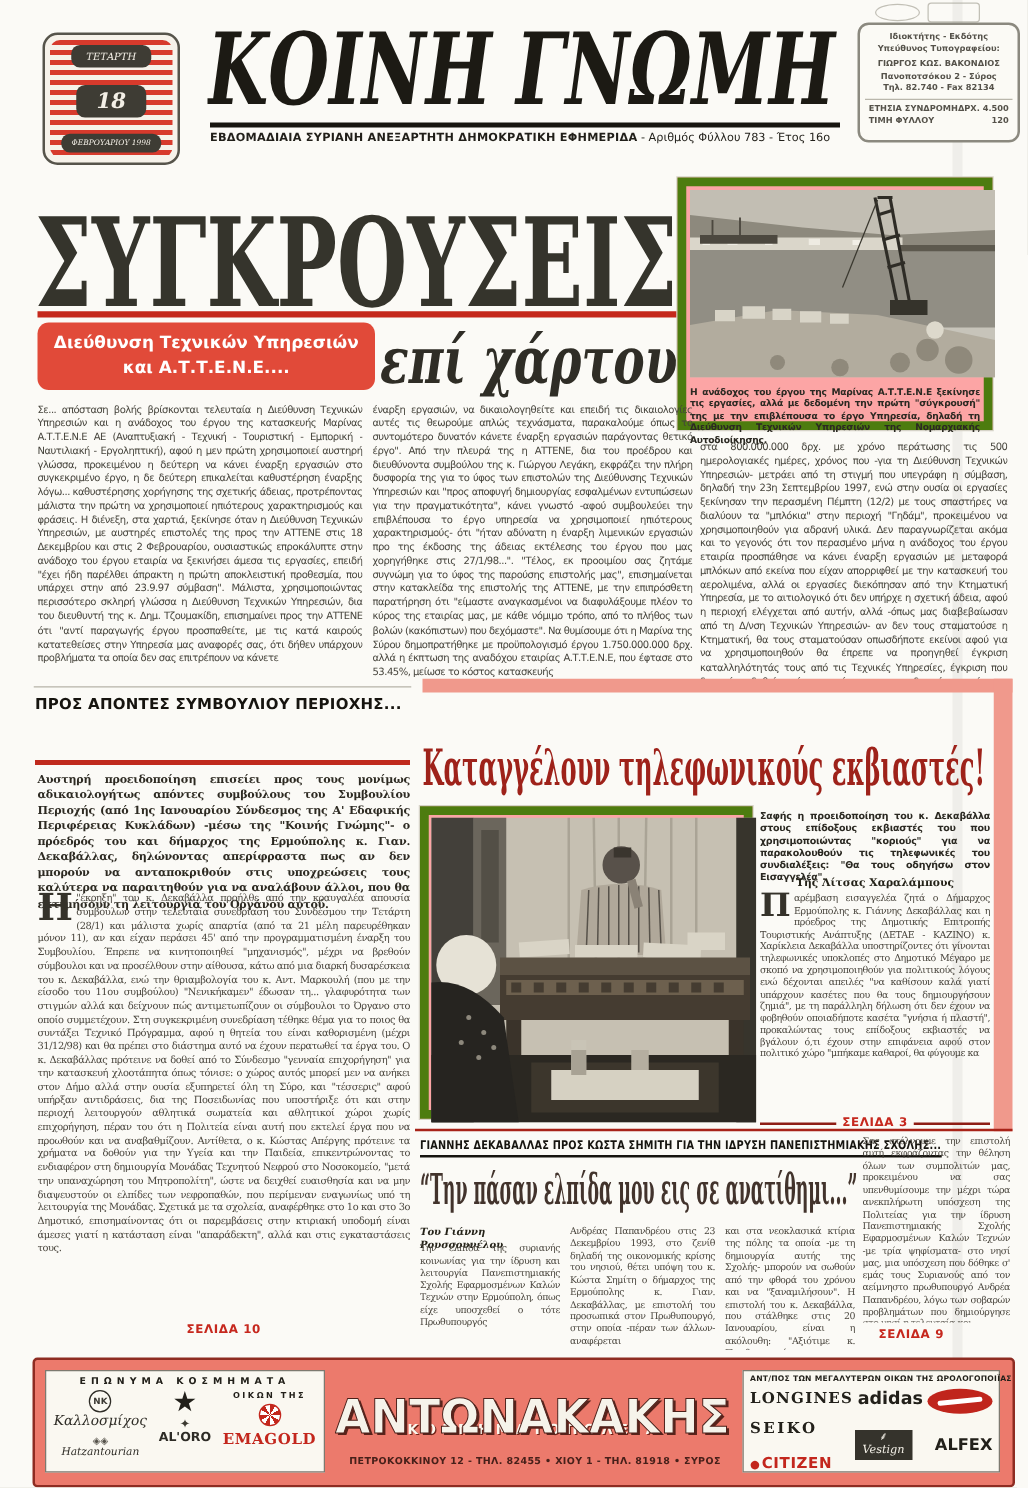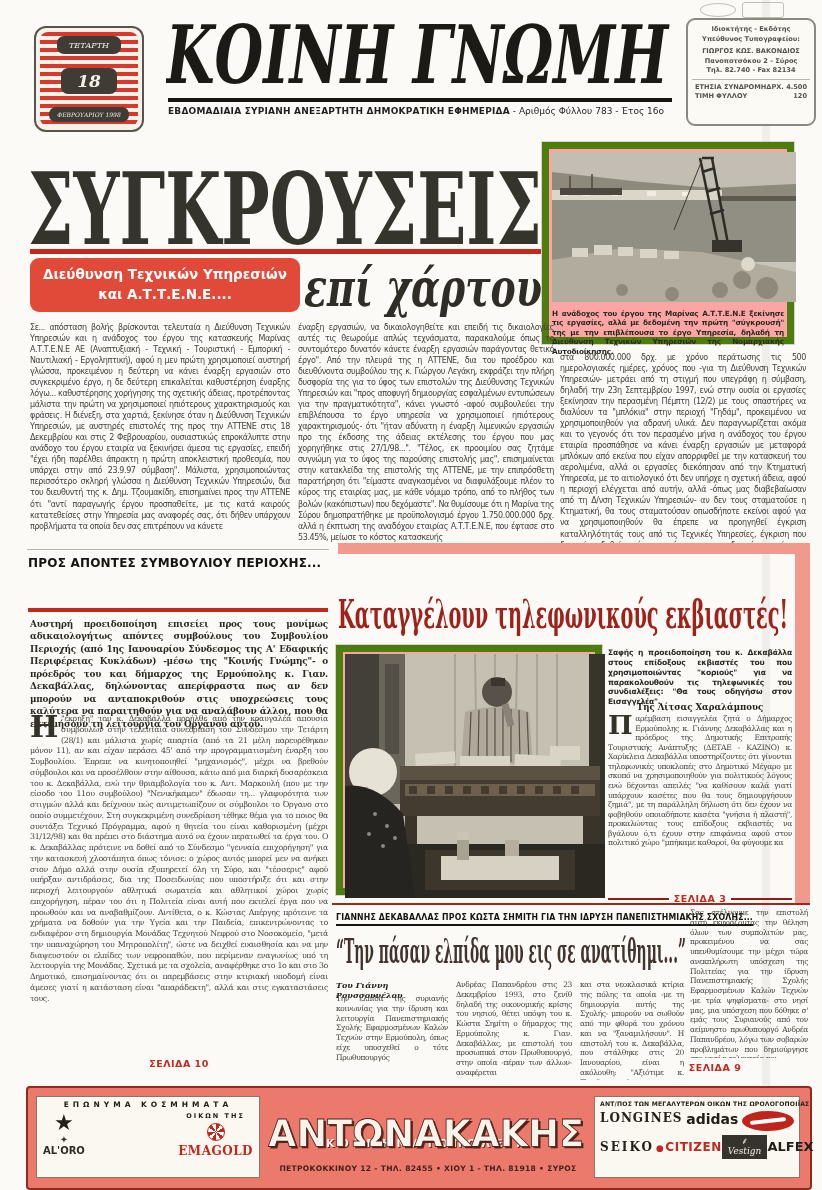--- a/index.html
+++ b/index.html
@@ -82,21 +82,21 @@
     <text x="0" y="66" font-family="DejaVu Serif, serif" font-size="78" font-weight="bold" font-style="italic" fill="#1c1a14" textLength="502" lengthAdjust="spacingAndGlyphs" transform="scale(1,1.02)">ΚΟΙΝΗ ΓΝΩΜΗ</text>
   </svg>
   <div class="abs masthead-rule" style="left:168px;top:98px;width:504px;height:4px;"></div>
   <div class="abs subtitle" style="left:168px;top:106px;width:560px;">
     <b>ΕΒΔΟΜΑΔΙΑΙΑ ΣΥΡΙΑΝΗ ΑΝΕΞΑΡΤΗΤΗ ΔΗΜΟΚΡΑΤΙΚΗ ΕΦΗΜΕΡΙΔΑ</b><span> - Αριθμός Φύλλου 783 - Έτος 16ο</span>
   </div>
 
   <div class="abs postmark" style="left:700px;top:3px;width:34px;height:12px;"></div>
   <div class="abs postmark" style="left:742px;top:2px;width:40px;height:14px;border-radius:3px;"></div>
 
-  <div class="abs pubbox" style="left:686px;top:18px;width:130px;height:108px;">
+  <div class="abs pubbox" style="left:686px;top:18px;width:130px;height:96px;">
     <div>Ιδιοκτήτης - Εκδότης</div>
     <div>Υπεύθυνος Τυπογραφείου:</div>
     <div style="height:3px;"></div>
     <div>ΓΙΩΡΓΟΣ ΚΩΣ. ΒΑΚΟΝΔΙΟΣ</div>
     <div>Πανοποτσόκου 2 - Σύρος</div>
     <div>Τηλ. 82.740 - Fax 82134</div>
     <hr>
     <div class="row">
         <span>ΕΤΗΣΙΑ ΣΥΝΔΡΟΜΗ</span>
         <span>ΔΡΧ. 4.500</span>
@@ -264,27 +264,35 @@
   <div class="abs" style="left:332px;top:903px;width:478px;height:2px;background:#a82318;"></div>
   <div class="abs kicker u" style="left:336px;top:911px;font-size:9.5px;transform:scaleX(.82);transform-origin:left top;">ΓΙΑΝΝΗΣ ΔΕΚΑΒΑΛΛΑΣ ΠΡΟΣ ΚΩΣΤΑ ΣΗΜΙΤΗ ΓΙΑ ΤΗΝ ΙΔΡΥΣΗ ΠΑΝΕΠΙΣΤΗΜΙΑΚΗΣ ΣΧΟΛΗΣ...</div>
   <svg class="abs" style="left:336px;top:927px;" width="352" height="46" viewBox="0 0 352 46">
     <text x="0" y="36" font-family="DejaVu Serif, serif" font-size="34" font-weight="bold" fill="#42332c" textLength="350" lengthAdjust="spacingAndGlyphs">“Την πάσαν ελπίδα μου εις σε ανατίθημι...”</text>
   </svg>
   <div class="abs byline" style="left:336px;top:980px;width:112px;font-size:8px;font-style:italic;text-align:left;">Του Γιάννη Ρουσσουνέλου</div>
   <div class="abs bodyserif" style="left:336px;top:994px;width:112px;height:84px;font-size:7.5px;line-height:1.3;">Την ελπίδα της συριανής κοινωνίας για την ίδρυση και λειτουργία Πανεπιστημιακής Σχολής Εφαρμοσμένων Καλών Τεχνών στην Ερμούπολη, όπως είχε υποσχεθεί ο τότε Πρωθυπουργός</div>
   <div class="abs bodyserif" style="left:456px;top:980px;width:116px;height:100px;font-size:7.5px;line-height:1.3;">Ανδρέας Παπανδρέου στις 23 Δεκεμβρίου 1993, στο ζενίθ δηλαδή της οικονομικής κρίσης του νησιού, θέτει υπόψη του κ. Κώστα Σημίτη ο δήμαρχος της Ερμούπολης κ. Γιαν. Δεκαβάλλας, με επιστολή του προσωπικά στον Πρωθυπουργό, στην οποία -πέραν των άλλων- αναφέρεται</div>
   <div class="abs bodyserif" style="left:580px;top:980px;width:104px;height:100px;font-size:7.5px;line-height:1.3;">και στα νεοκλασικά κτίρια της πόλης τα οποία -με τη δημιουργία αυτής της Σχολής- μπορούν να σωθούν από την φθορά του χρόνου και να "ξαναμιλήσουν". Η επιστολή του κ. Δεκαβάλλα, που στάλθηκε στις 20 Ιανουαρίου, είναι η ακόλουθη: "Αξιότιμε κ. Πρωθυπουργέ,</div>
   <div class="abs bodyserif" style="left:690px;top:908px;width:118px;height:150px;font-size:7.5px;line-height:1.3;">Σας στέλνουμε την επιστολή αυτή εκφράζοντας την θέληση όλων των συμπολιτών μας, προκειμένου να σας υπενθυμίσουμε την μέχρι τώρα ανεκπλήρωτη υπόσχεση της Πολιτείας για την ίδρυση Πανεπιστημιακής Σχολής Εφαρμοσμένων Καλών Τεχνών -με τρία ψηφίσματα- στο νησί μας, μια υπόσχεση που δόθηκε σ' εμάς τους Συριανούς από τον αείμνηστο πρωθυπουργό Ανδρέα Παπανδρέου, λόγω των σοβαρών προβλημάτων που δημιούργησε στο νησί η τελευταία κοι-</div>
-  <div class="abs pageref" style="left:656px;top:1062px;width:118px;">ΣΕΛΙΔΑ 9</div>
+  <div class="abs pageref" style="left:670px;top:1062px;width:118px;">ΣΕΛΙΔΑ 9</div>
 
   <div class="abs banner" style="left:26px;top:1086px;width:782px;height:100px;">
 
     <div class="abs whitebox" style="left:8px;top:8px;width:224px;height:82px;padding:3px 6px;">
       <div class="spread" style="font-size:7.5px;color:#22201a;text-align:center;letter-spacing:4px;">ΕΠΩΝΥΜΑ ΚΟΣΜΗΜΑΤΑ</div>
       <div style="display:flex;justify-content:space-between;align-items:flex-start;margin-top:3px;">
+        <div style="text-align:center;">
+          <div style="display:flex;align-items:center;justify-content:center;gap:2px;">
+            <span style="width:16px;height:16px;border:1.5px solid #2e2c26;border-radius:50%;font-size:7px;font-weight:bold;display:inline-flex;align-items:center;justify-content:center;">ΝΚ</span>
+          </div>
+          <div class="brand-script">Καλλοσμίχος</div>
+          <div style="margin-top:5px;color:#55524a;font-size:8px;">◈◈</div>
+          <div class="brand-script" style="font-size:8.5px;">Hatzantourian</div>
+        </div>
         <div style="text-align:center;">
           <div style="font-size:22px;line-height:1;color:#22201a;">★</div>
           <div style="font-size:10px;color:#3a382f;">✦</div>
           <div class="brand-caps" style="font-size:10px;">AL'ORO</div>
         </div>
         <div style="text-align:center;">
           <div class="spread" style="font-size:6.5px;letter-spacing:2px;color:#22201a;">ΟΙΚΩΝ ΤΗΣ</div>
           <div style="display:flex;justify-content:center;margin:3px 0;">
               <span class="flower"></span>
             </div>
@@ -301,21 +309,21 @@
     <div class="abs addr" style="left:240px;top:76px;width:320px;">ΠΕΤΡΟΚΟΚΚΙΝΟΥ 12 - ΤΗΛ. 82455 • ΧΙΟΥ 1 - ΤΗΛ. 81918 • ΣΥΡΟΣ</div>
 
     <div class="abs whitebox" style="left:566px;top:8px;width:206px;height:82px;padding:3px 5px;">
       <div class="tiny-hdr">ΑΝΤ/ΠΟΣ ΤΩΝ ΜΕΓΑΛΥΤΕΡΩΝ ΟΙΚΩΝ ΤΗΣ ΩΡΟΛΟΓΟΠΟΙΪΑΣ</div>
       <div style="display:flex;align-items:flex-start;justify-content:space-between;margin-top:4px;">
         <span style="font-family:'DejaVu Serif',serif;font-weight:bold;font-size:12px;letter-spacing:1px;color:#22201a;">LONGINES</span>
         <span style="font-weight:bold;font-size:14px;color:#22201a;">adidas</span>
         <span class="oval-logo"></span>
       </div>
       <div style="display:flex;align-items:center;justify-content:space-between;margin-top:4px;">
-        <div style="display:flex;flex-direction:row;gap:2px;">
+        <div style="display:flex;flex-direction:column;gap:14px;">
           <span style="font-family:'DejaVu Serif',serif;font-weight:bold;font-size:12px;letter-spacing:2px;color:#22201a;">SEIKO</span>
           <span class="citizen">CITIZEN</span>
         </div>
         <div class="vbox">
           <div>⸙</div>
           <div style="font-style:italic;">Vestign</div>
         </div>
         <span style="font-weight:bold;font-size:13px;color:#22201a;">ALFEX</span>
       </div>
     </div>

